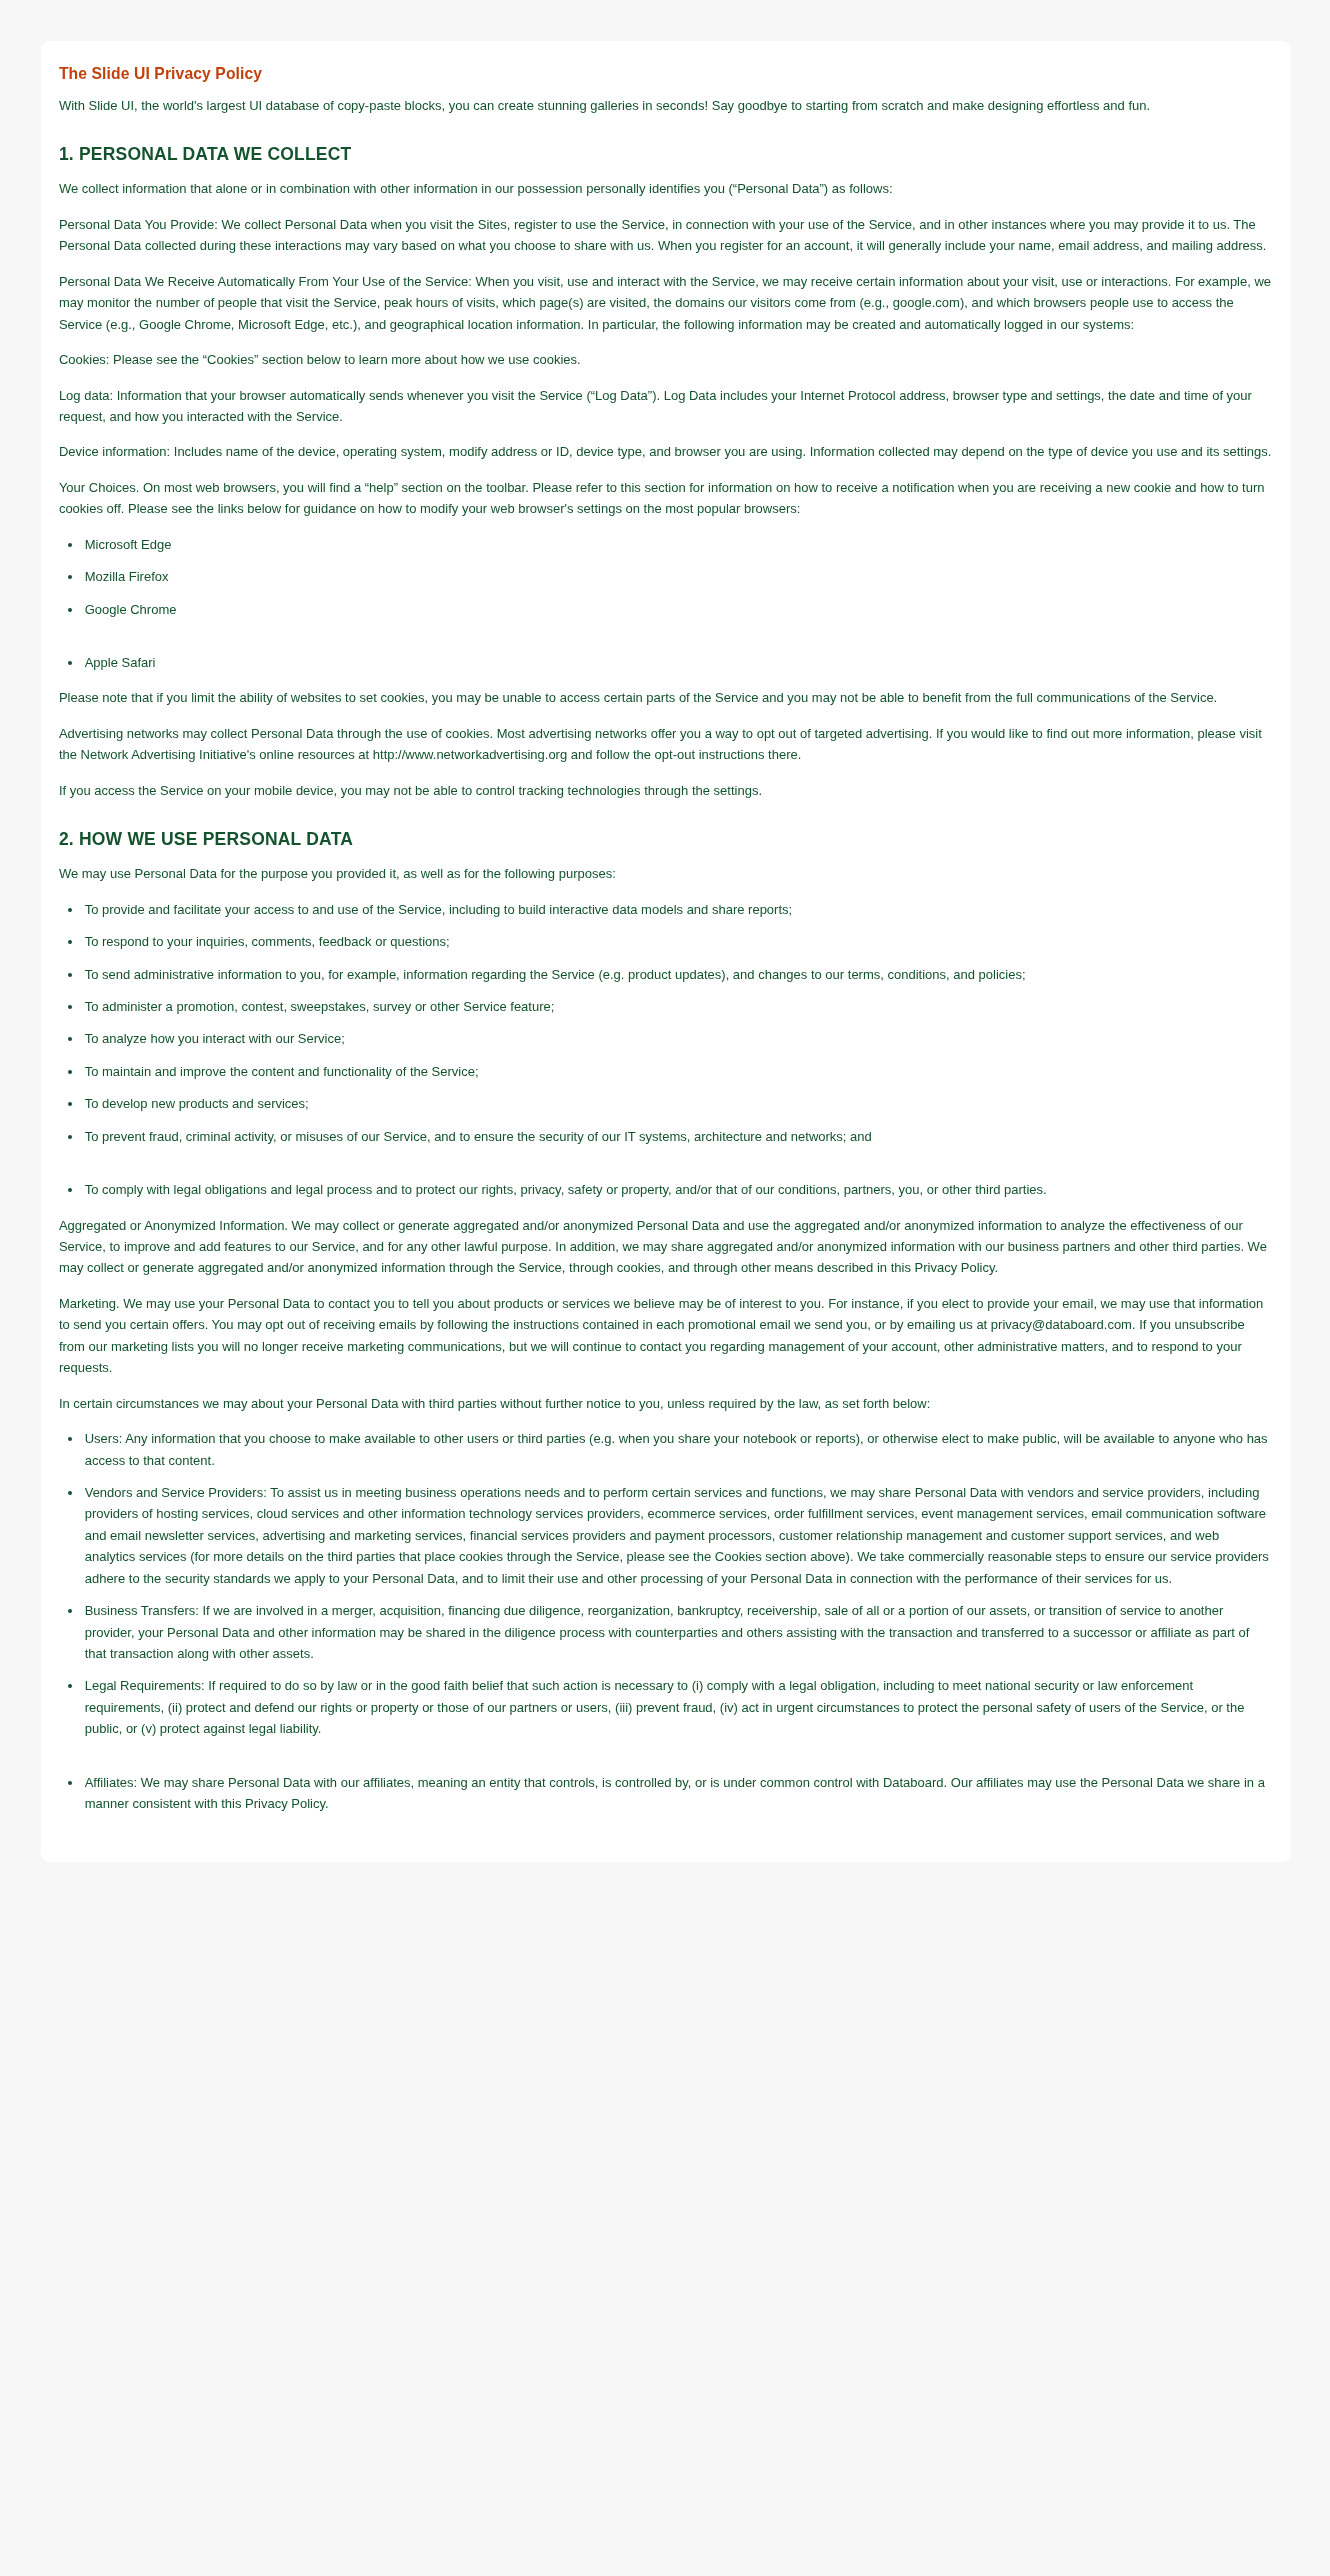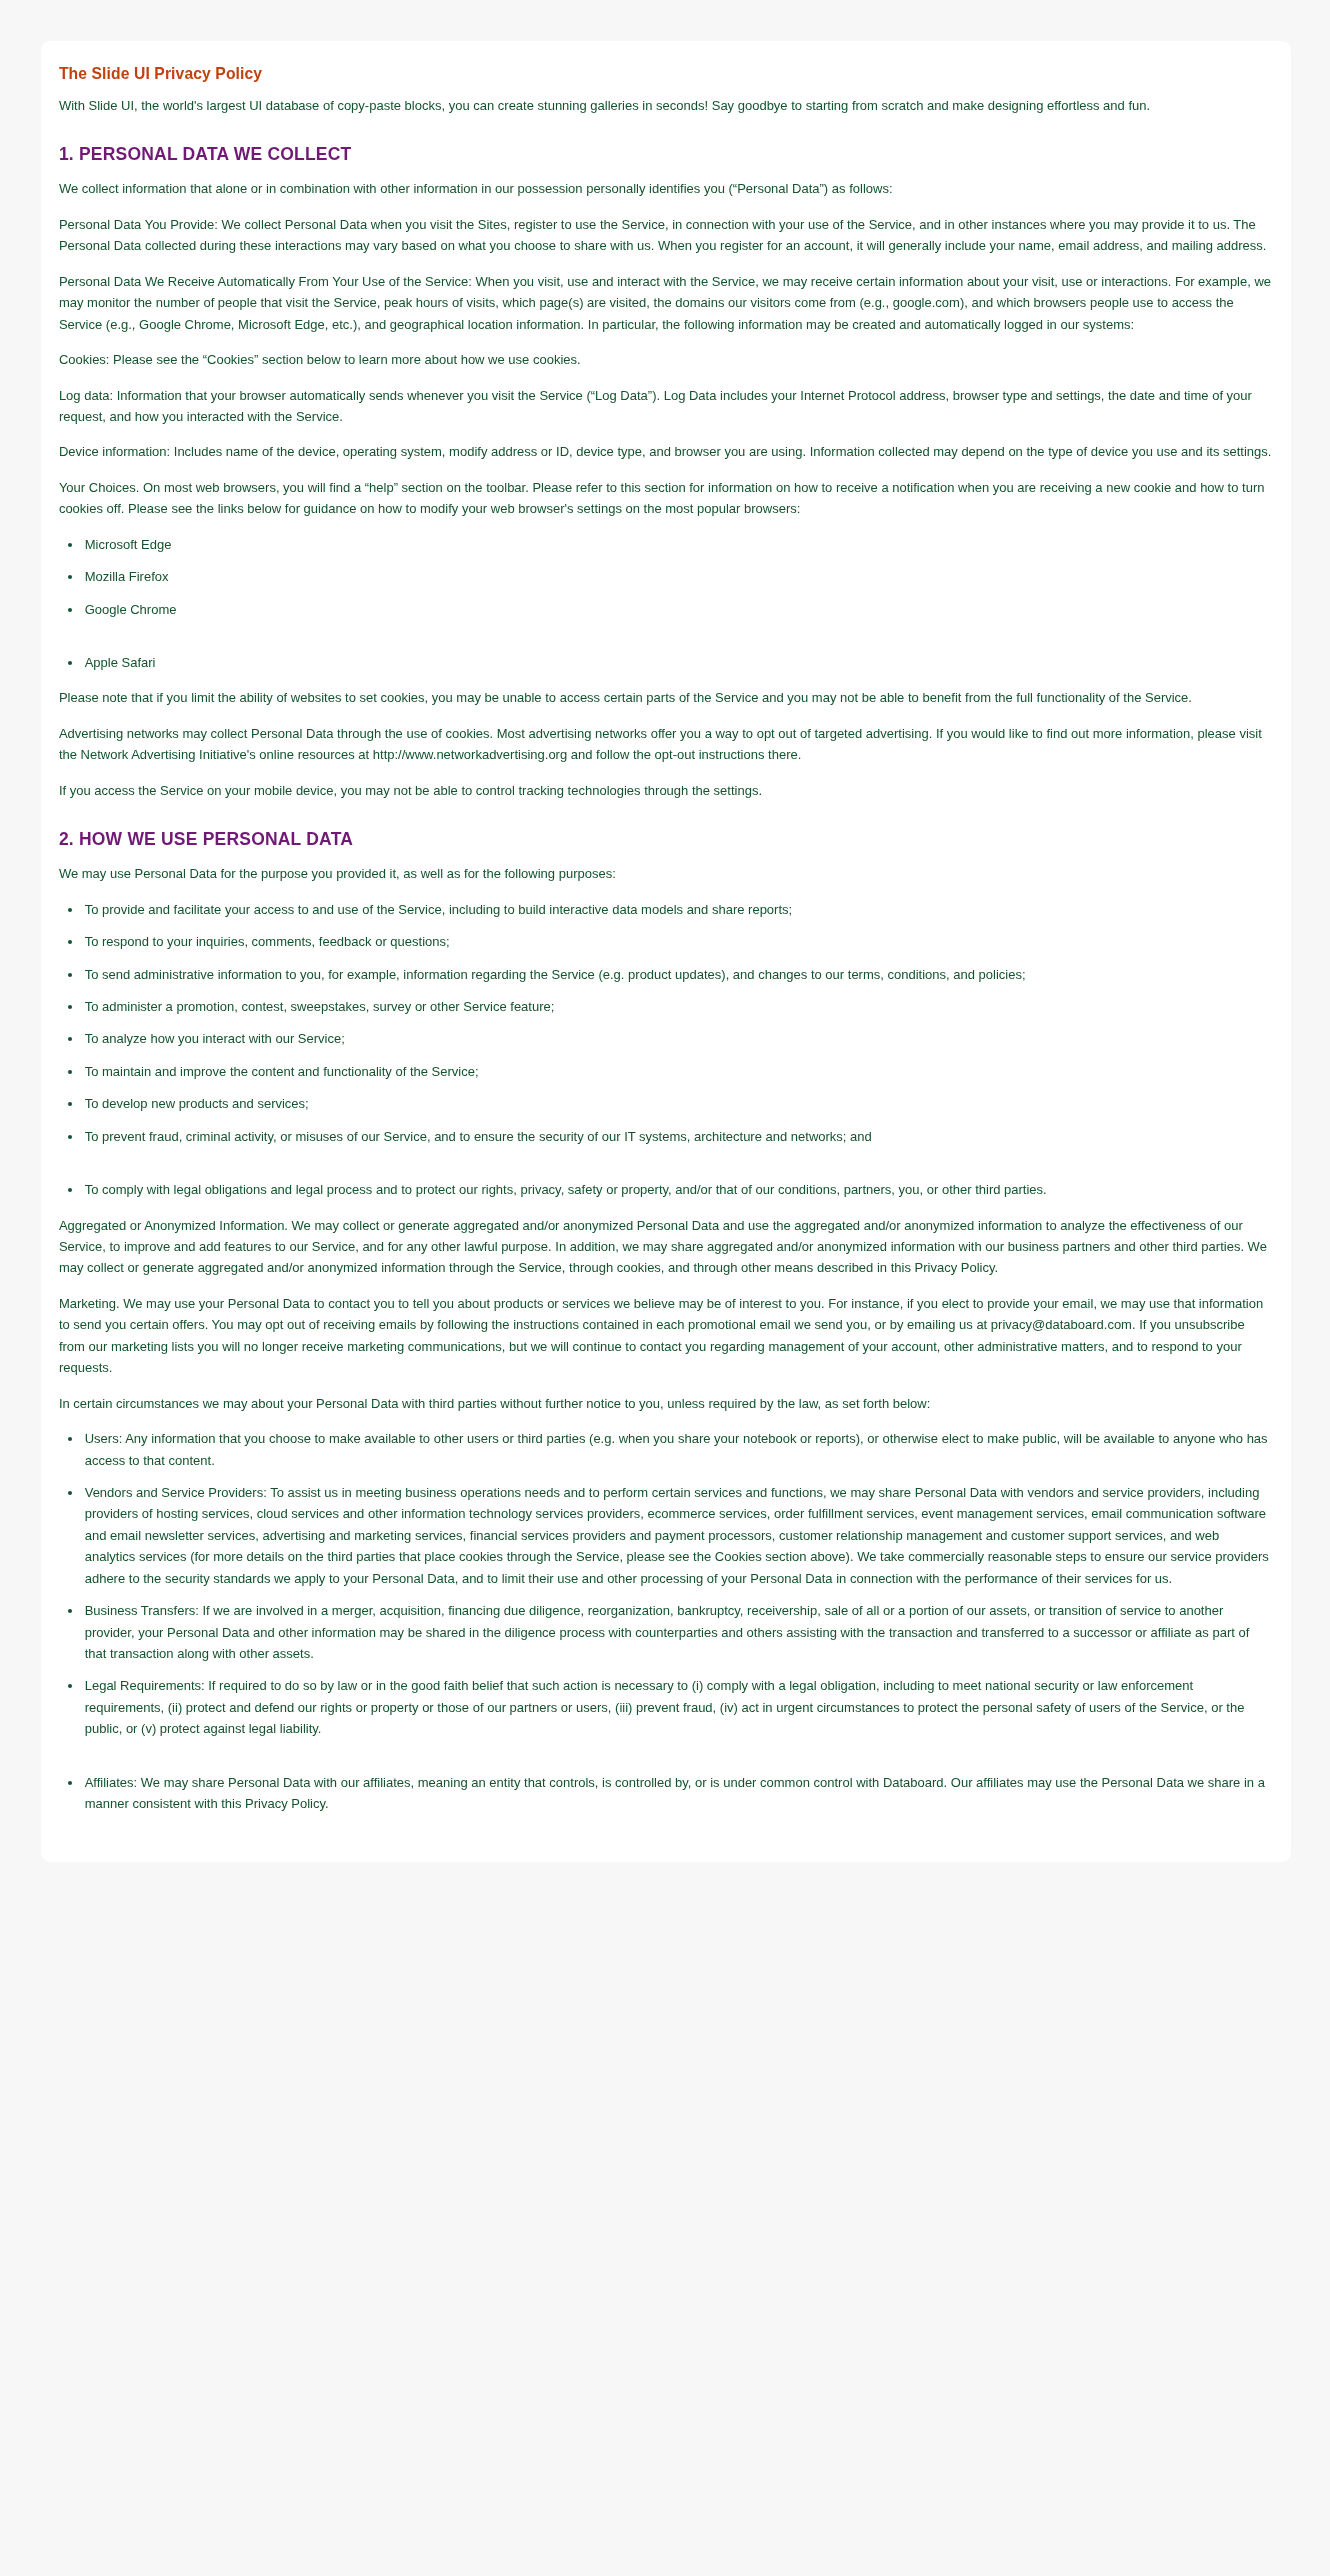--- a/index.html
+++ b/index.html
@@ -24,21 +24,21 @@
     letter-spacing: 0.1px;
   }
   p.body-text, li.body-text {
     font-size: 13px;
     line-height: 1.65;
     color: #14532d;
   }
   h2.section-heading {
     font-size: 17.5px;
     font-weight: 700;
-    color: #701a75;
+    color: #14532d;
     margin-top: 28px;
     margin-bottom: 13px;
     letter-spacing: 0.2px;
   }
   section p.body-text { margin-bottom: 14px; }
   .intro { margin-bottom: 3.7px; }
   ul.bullet-list {
     margin: 3.7px 0 14px 0;
     padding-left: 24px;
     list-style: disc outside;
@@ -62,21 +62,21 @@
         <p class="body-text">Cookies: Please see the “Cookies” section below to learn more about how we use cookies.</p>
         <p class="body-text">Log data: Information that your browser automatically sends whenever you visit the Service (“Log Data”). Log Data includes your Internet Protocol address, browser type and settings, the date and time of your request, and how you interacted with the Service.</p>
         <p class="body-text">Device information: Includes name of the device, operating system, modify address or ID, device type, and browser you are using. Information collected may depend on the type of device you use and its settings.</p>
         <p class="body-text">Your Choices. On most web browsers, you will find a “help” section on the toolbar. Please refer to this section for information on how to receive a notification when you are receiving a new cookie and how to turn cookies off. Please see the links below for guidance on how to modify your web browser's settings on the most popular browsers:</p>
         <ul class="bullet-list">
           <li class="body-text">Microsoft Edge</li>
           <li class="body-text">Mozilla Firefox</li>
           <li class="body-text">Google Chrome</li>
           <li class="body-text">Apple Safari</li>
         </ul>
-        <p class="body-text">Please note that if you limit the ability of websites to set cookies, you may be unable to access certain parts of the Service and you may not be able to benefit from the full functionality of the Service.</p>
+        <p class="body-text">Please note that if you limit the ability of websites to set cookies, you may be unable to access certain parts of the Service and you may not be able to benefit from the full communications of the Service.</p>
         <p class="body-text">Advertising networks may collect Personal Data through the use of cookies. Most advertising networks offer you a way to opt out of targeted advertising. If you would like to find out more information, please visit the Network Advertising Initiative's online resources at http://www.networkadvertising.org and follow the opt-out instructions there.</p>
         <p class="body-text">If you access the Service on your mobile device, you may not be able to control tracking technologies through the settings.</p>
       </section>
       <section>
         <h2 class="section-heading">2. HOW WE USE PERSONAL DATA</h2>
         <p class="body-text">We may use Personal Data for the purpose you provided it, as well as for the following purposes:</p>
         <ul class="bullet-list">
           <li class="body-text">To provide and facilitate your access to and use of the Service, including to build interactive data models and share reports;</li>
           <li class="body-text">To respond to your inquiries, comments, feedback or questions;</li>
           <li class="body-text">To send administrative information to you, for example, information regarding the Service (e.g. product updates), and changes to our terms, conditions, and policies;</li>

